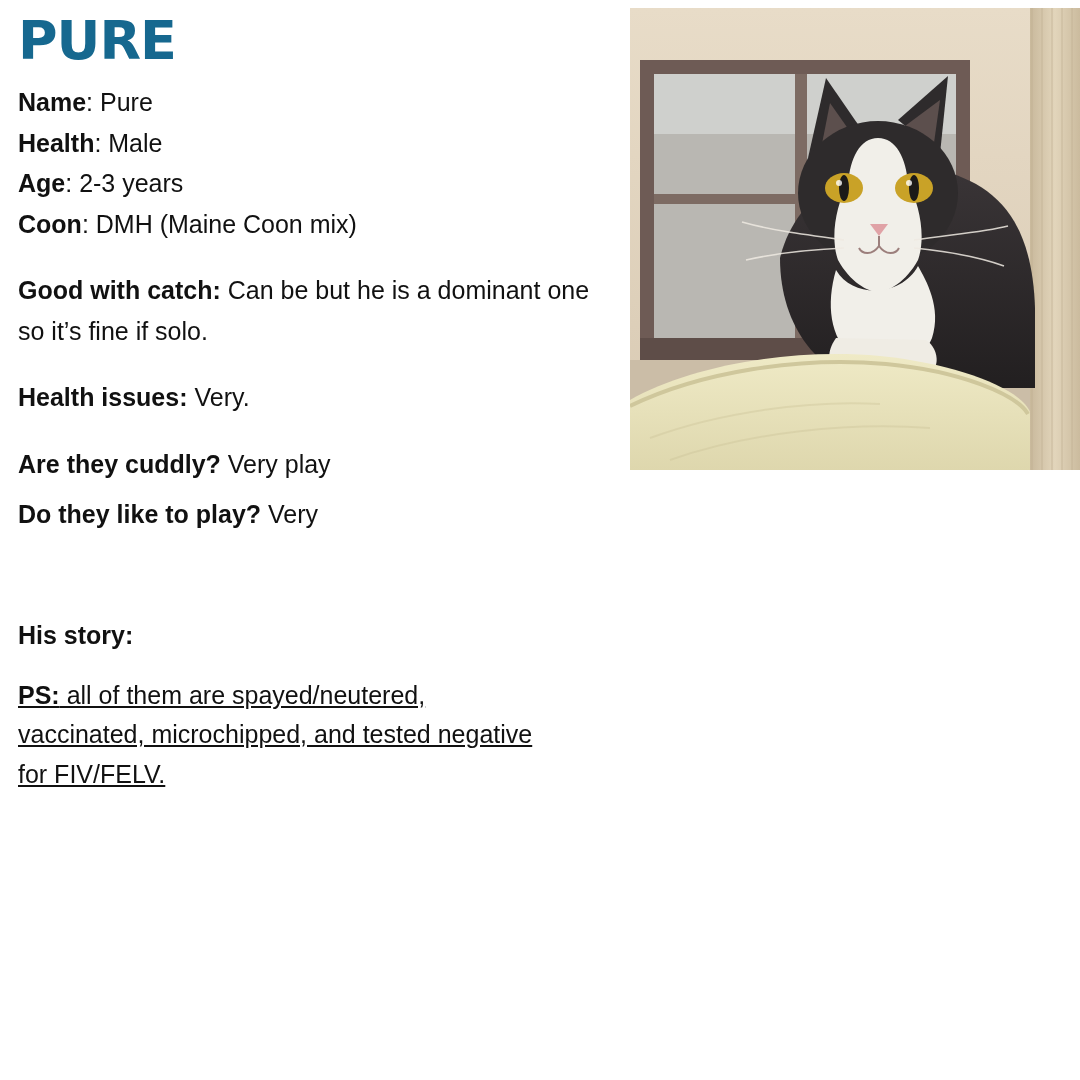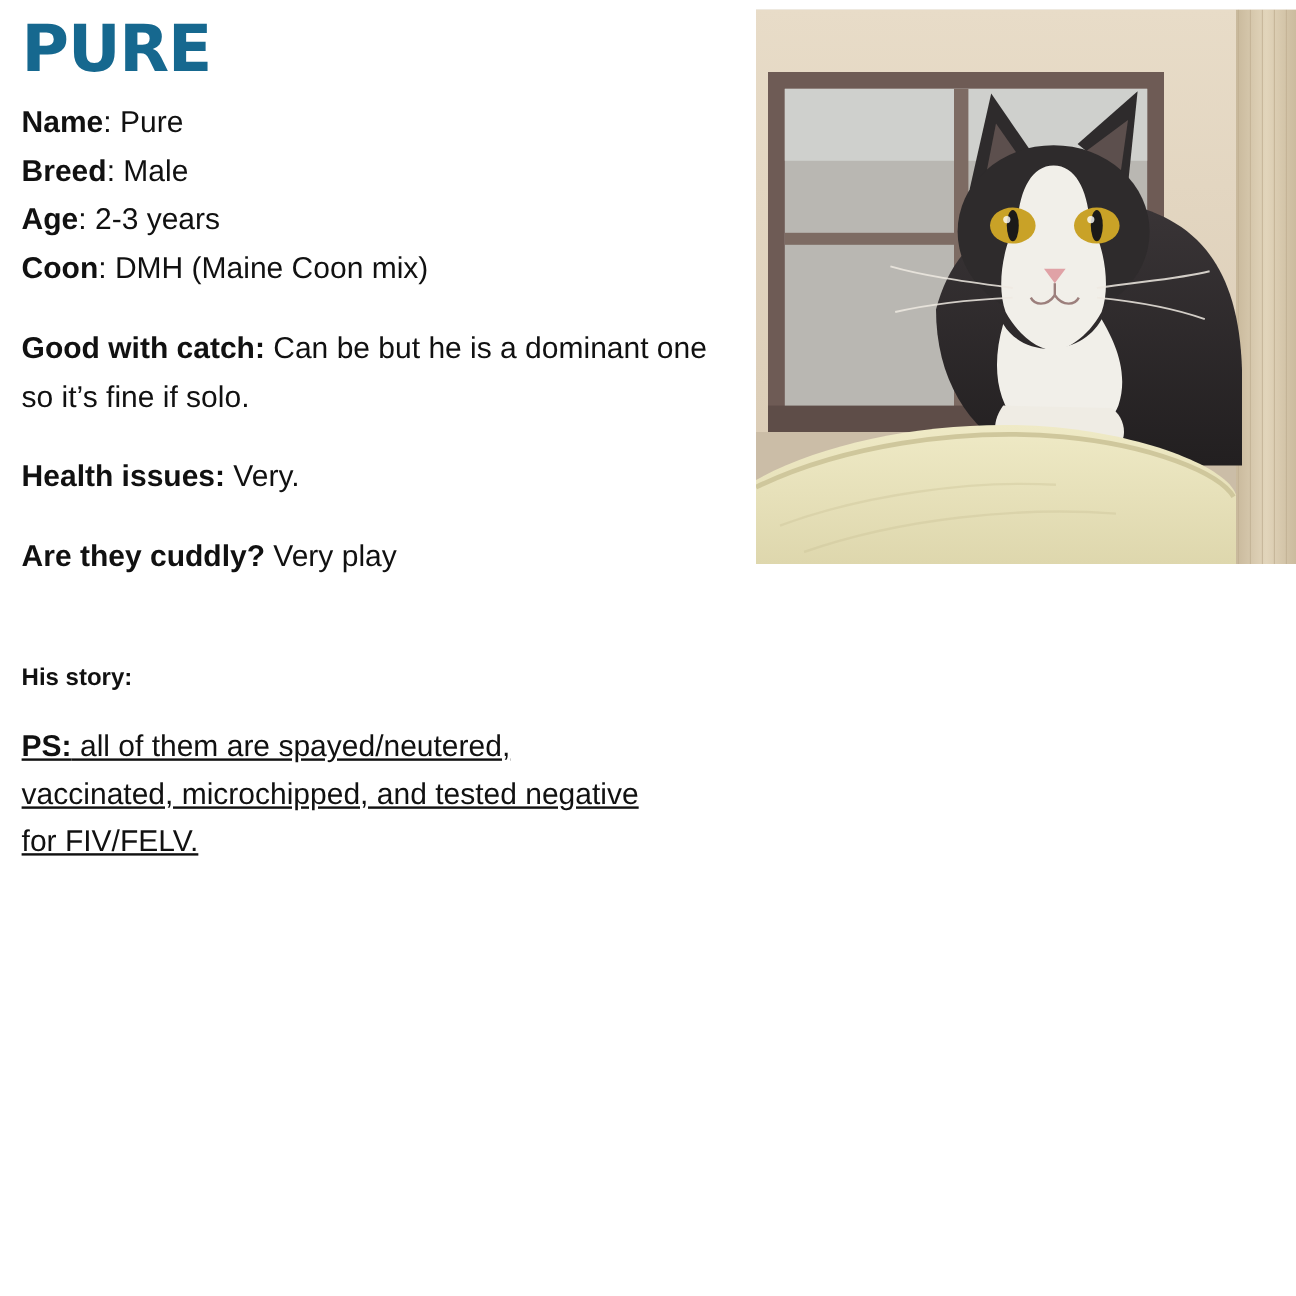--- a/index.html
+++ b/index.html
@@ -43,21 +43,21 @@
   .lbl { font-weight: bold; }
   .block {
     font-size: 25px;
     line-height: 1.62;
     margin-bottom: 26px;
     max-width: 580px;
   }
   .block.tight { margin-bottom: 10px; }
   .spacer-lg { height: 60px; }
   .story-head {
-    font-size: 20px;
+    font-size: 25px;
     font-weight: bold;
     margin-bottom: 2px;
   }
   .story-body {
     font-size: 25px;
     line-height: 1.58;
     max-width: 570px;
   }
   .ps {
     font-size: 25px;
@@ -85,21 +85,21 @@
 
   <div class="left-col">
 
     <div class="title">PURE</div>
 
     <div class="facts">
       <div class="row">
         <span class="lbl">Name</span><span>: Pure</span>
       </div>
       <div class="row">
-        <span class="lbl">Breed</span><span>: Male</span>
+        <span class="lbl">Health</span><span>: Male</span>
       </div>
       <div class="row">
         <span class="lbl">Age</span><span>: 2-3 years</span>
       </div>
       <div class="row">
         <span class="lbl">Coon</span><span>: DMH (Maine Coon mix)</span>
       </div>
     </div>
 
     <div class="block">
@@ -107,20 +107,23 @@
     </div>
 
     <div class="block">
       <span class="lbl">Health issues:</span><span> Very.</span>
     </div>
 
     <div class="block tight">
       <span class="lbl">Are they cuddly?</span><span>  Very play</span>
     </div>
 
+    <div class="block">
+      <span class="lbl">Do they like to play?</span><span> Very</span>
+    </div>
 
     <div class="spacer-lg"></div>
 
     <div>
       <div class="story-head">His story:</div>
     </div>
 
     <div class="ps">
       <span class="lbl">PS:</span><span> all of them are spayed/neutered, vaccinated, microchipped, and tested negative for FIV/FELV.</span>
     </div>

